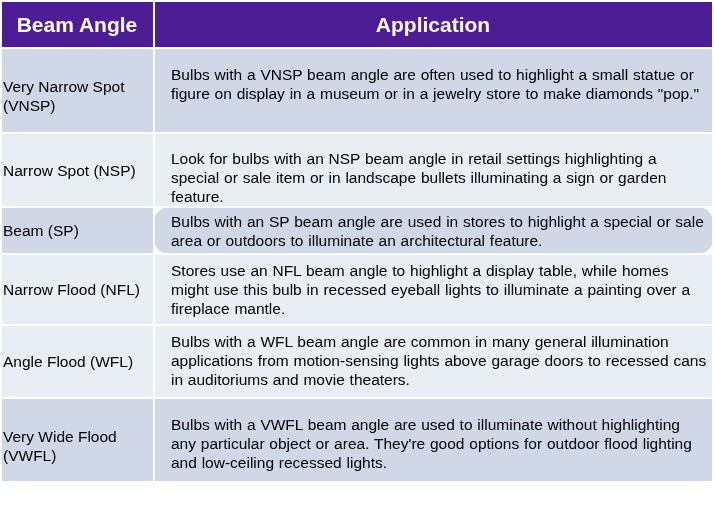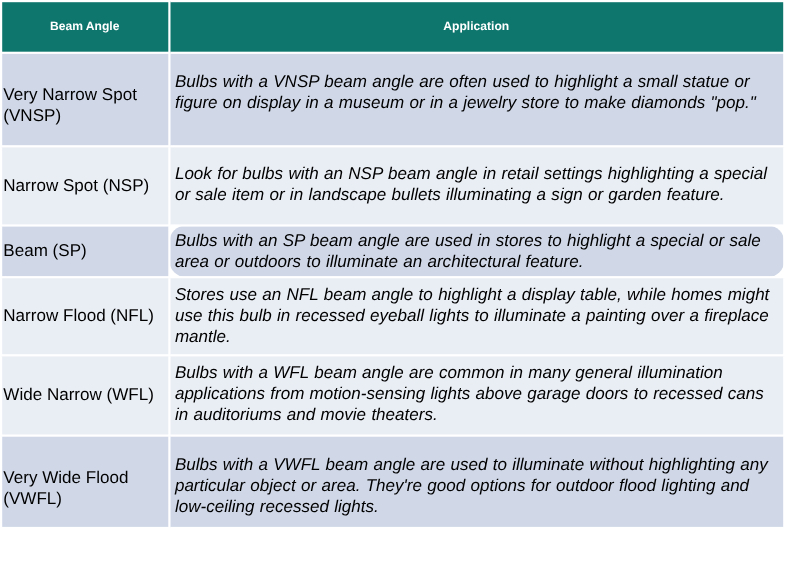--- a/index.html
+++ b/index.html
@@ -14,30 +14,30 @@
   }
   col.c1 { width: 153px; }
   col.c2 { width: 559px; }
   th, td {
     border: 2px solid #ffffff;
     vertical-align: middle;
     padding: 0 4px 0 3px;
     line-height: 19px;
   }
   th {
-    background: #0f766e;
+    background: #4c1d95;
     color: #ffffff;
     font-weight: bold;
     text-align: center;
     height: 45px;
-    font-size: 11px;
+    font-size: 21px;
   }
   tr.odd td { background: #d0d8e8; }
   tr.even td { background: #e9edf4; }
-  td.app { padding-left: 4px; word-spacing: 0.5px; font-style: italic; }
+  td.app { padding-left: 16px; word-spacing: 0.5px; }
   td.angle { padding-left: 1px; }
   tr.r0 td { height: 71px; }
   tr.r1 td { height: 70px; }
   tr.r2 td { height: 45px; }
   tr.r3 td { height: 69px; }
   tr.r4 td { height: 45px; }
   tr.r5 td { height: 71px; }
   tr.r6 td { height: 70px; }
   tr.r0 td.angle, tr.r6 td.angle { vertical-align: top; padding-top: 12px; }
   tr.r0 td.angle span, tr.r6 td.angle span { display: block; padding-top: 16px; }
@@ -85,21 +85,21 @@
           <span>Bulbs with an SP beam angle are used in stores to highlight a special or sale area or outdoors to illuminate an architectural feature.</span>
         </td>
     </tr>
     <tr class="even r3">
       <td class="angle"><span>Narrow Flood (NFL)</span></td>
       <td class="app">
           <span>Stores use an NFL beam angle to highlight a display table, while homes might use this bulb in recessed eyeball lights to illuminate a painting over a fireplace mantle.</span>
         </td>
     </tr>
     <tr class="even r5">
-      <td class="angle"><span>Wide Narrow (WFL)</span></td>
+      <td class="angle"><span>Angle Flood (WFL)</span></td>
       <td class="app">
           <span>Bulbs with a WFL beam angle are common in many general illumination applications from motion-sensing lights above garage doors to recessed cans in auditoriums and movie theaters.</span>
         </td>
     </tr>
     <tr class="odd r6">
       <td class="angle">
           <span>Very Wide Flood (VWFL)</span>
         </td>
       <td class="app">
           <span>Bulbs with a VWFL beam angle are used to illuminate without highlighting any particular object or area. They're good options for outdoor flood lighting and low-ceiling recessed lights.</span>

